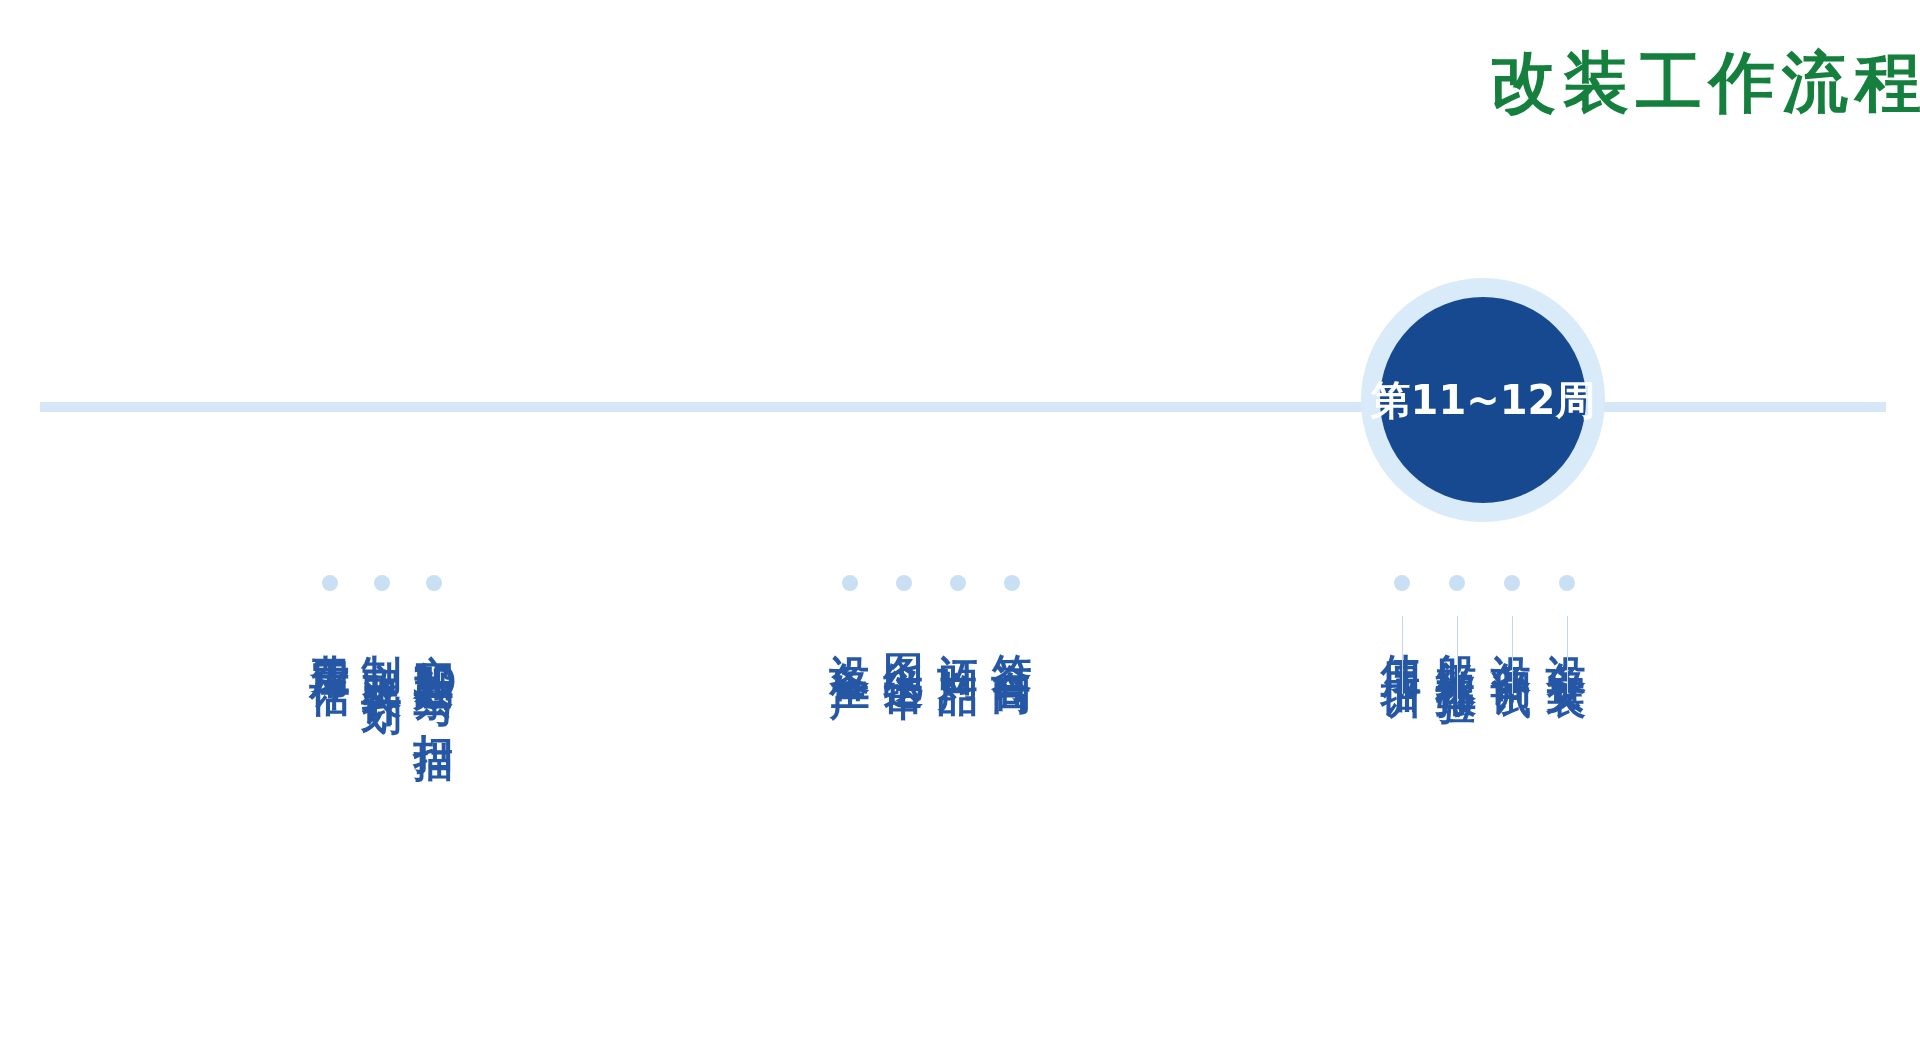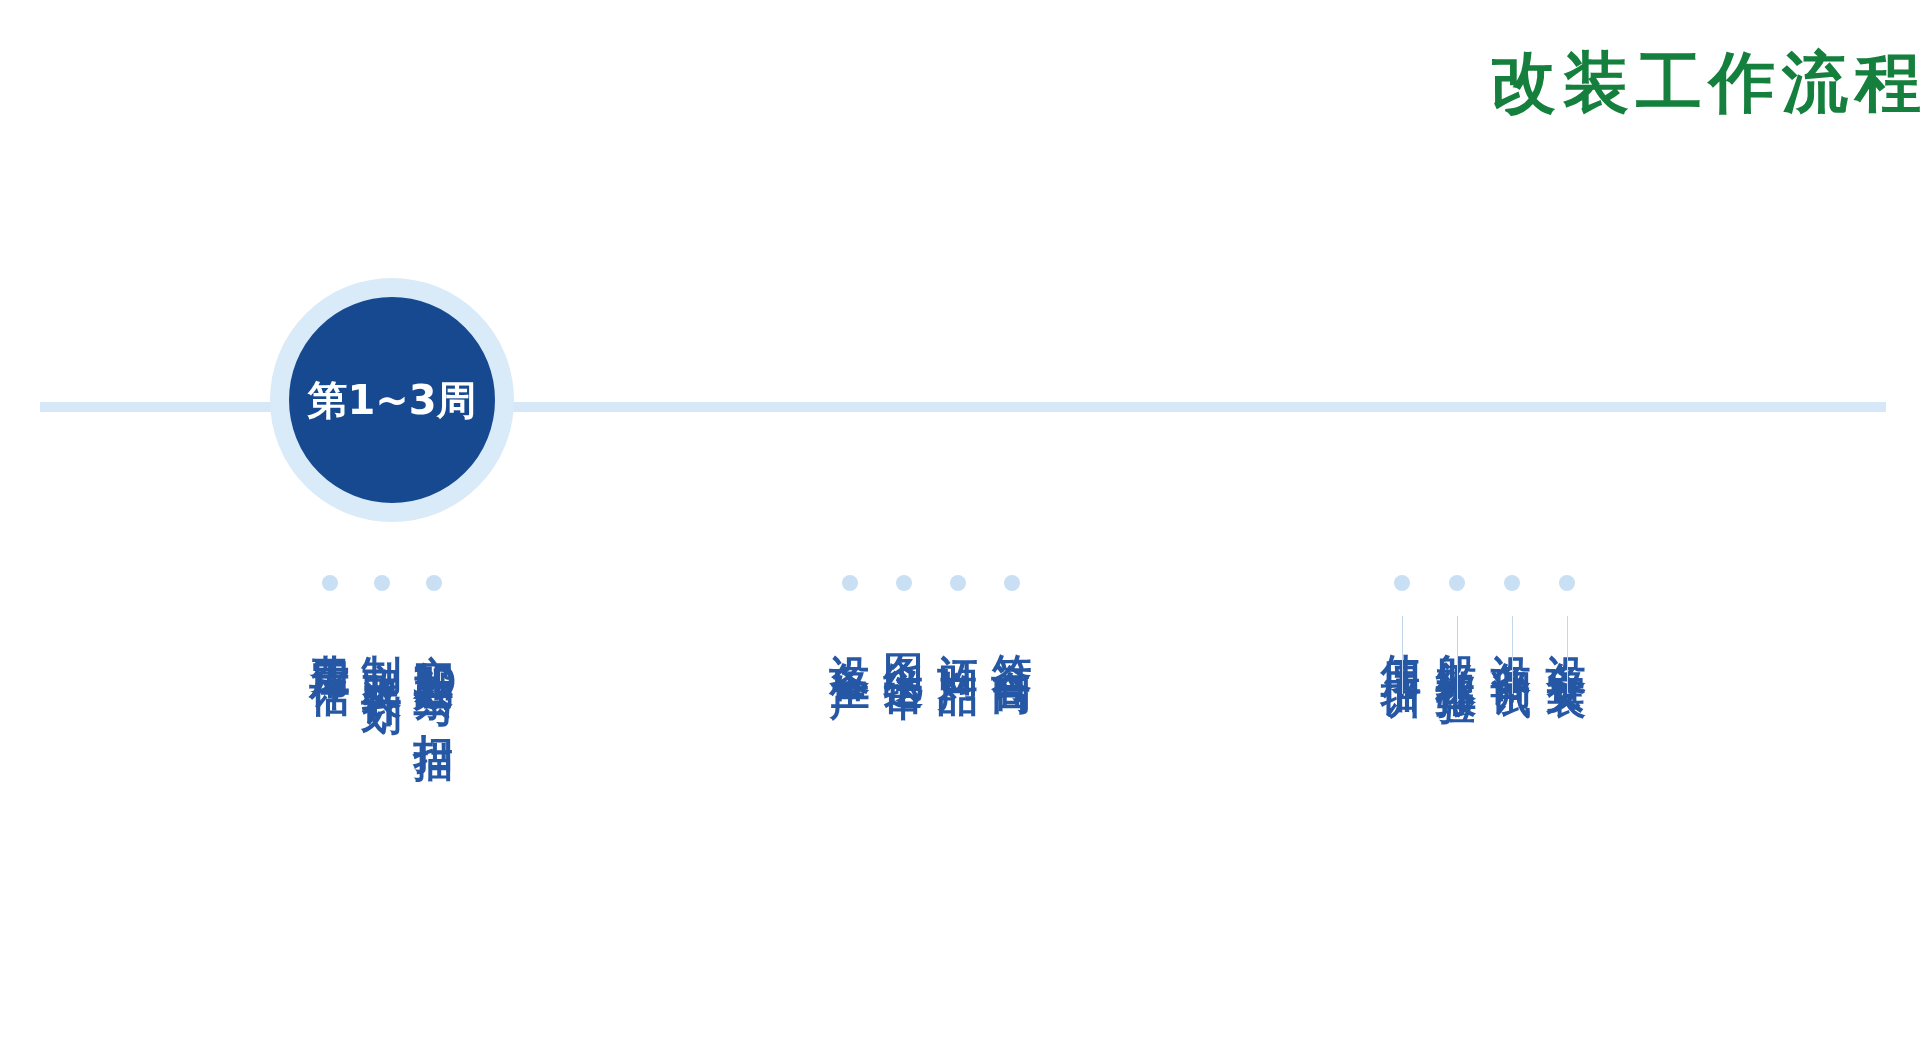--- a/index.html
+++ b/index.html
@@ -114,22 +114,22 @@
 </style>
 </head>
 <body>
 
 <div id="canvas">
 
   <h1 class="title">改装工作流程</h1>
 
   <div class="timeline-line"></div>
 
-  <div class="node node-1">
-    <span class="week">第1~3周</span>
+  <div class="node node-3">
+    <span class="week">第11~12周</span>
   </div>
 
   <div class="group group-1" style="--pitch:52px">
     <div class="task-col">
       <span class="dot"></span>
       <div class="vtext">实船勘察与<span class="tcy">3D</span>扫描</div>
     </div>
     <div class="task-col">
       <span class="dot"></span>
       <div class="vtext">制定改装计划</div>

